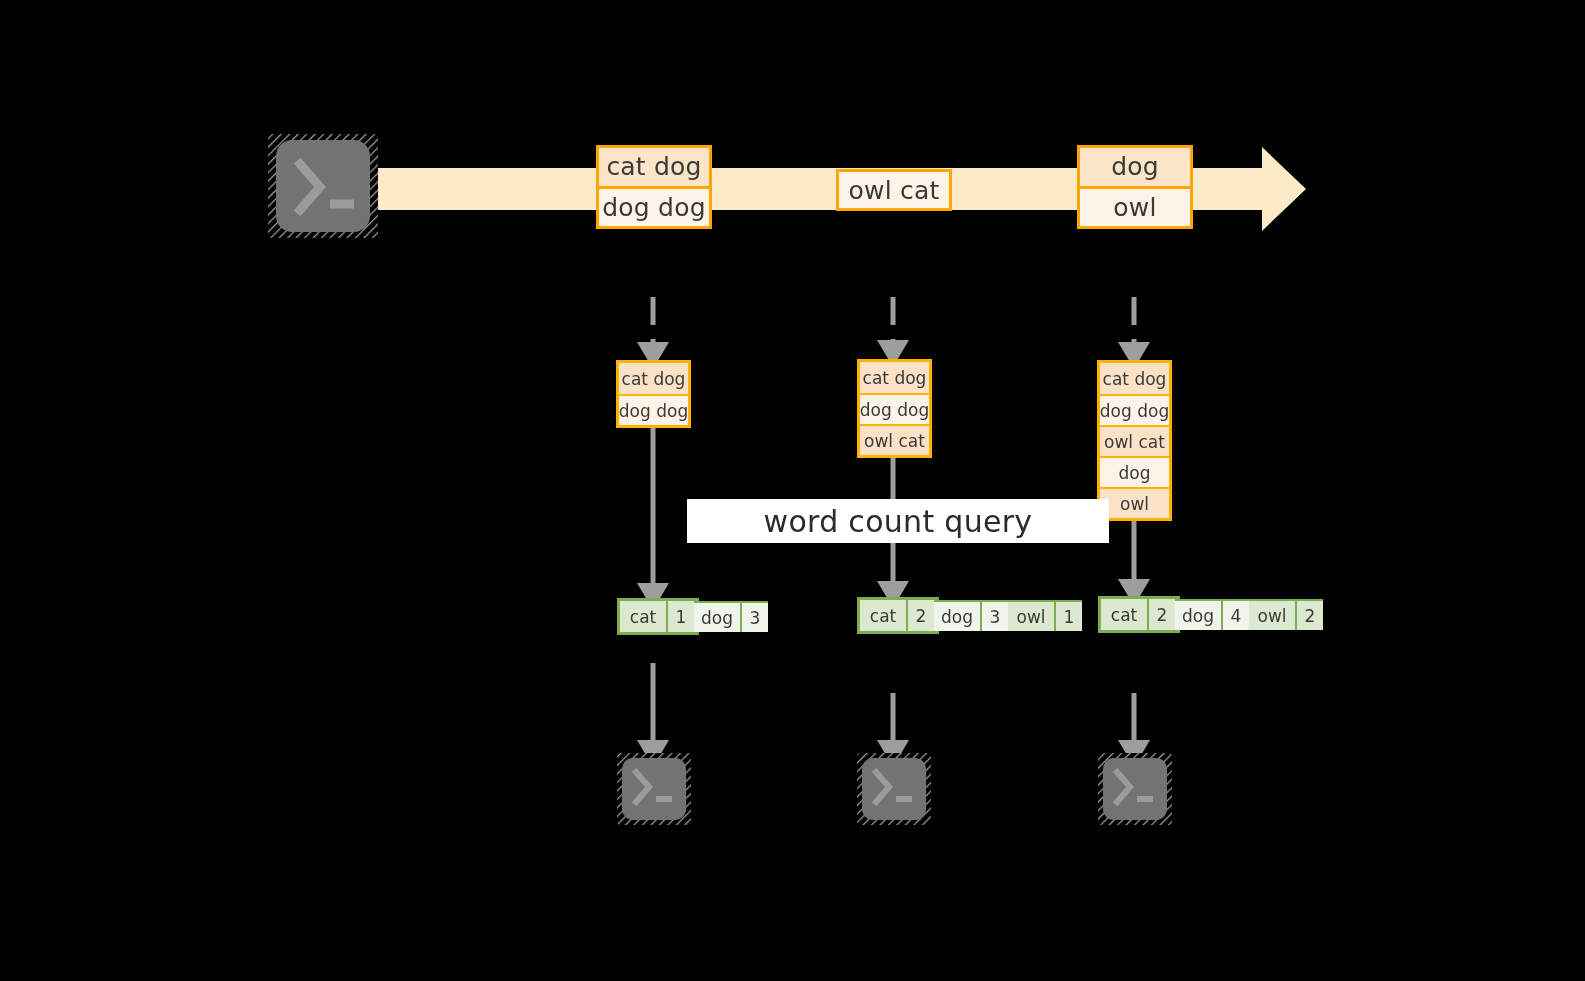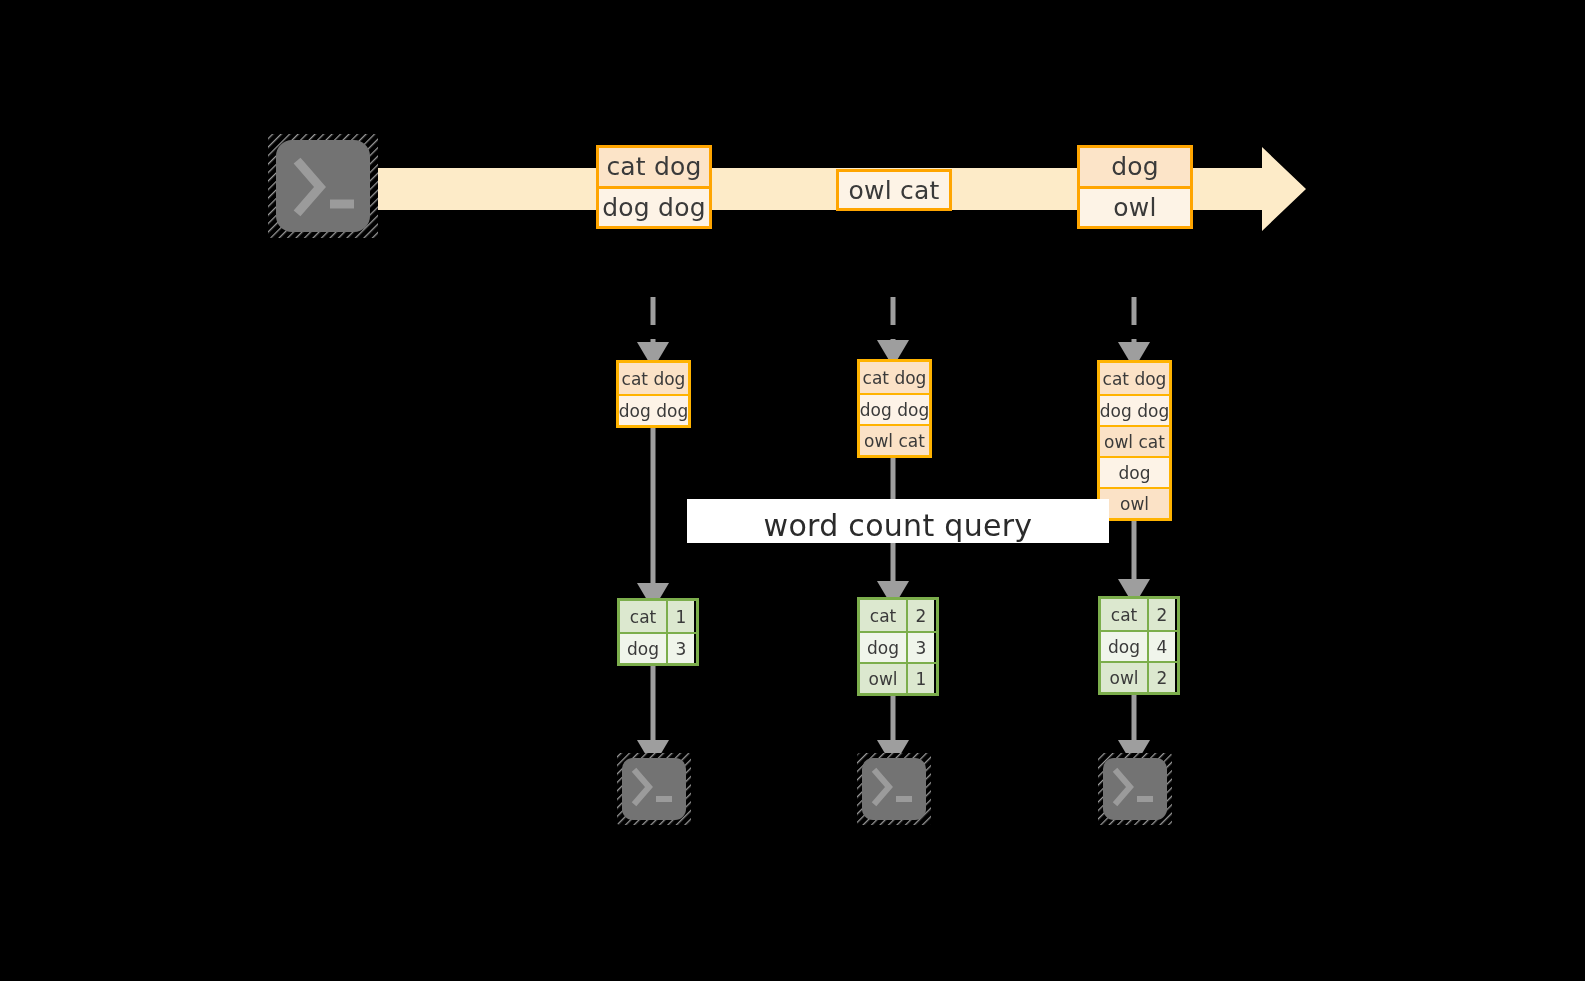--- a/index.html
+++ b/index.html
@@ -71,21 +71,20 @@
   .mini-row.shade-a { background: #FBE2C6; }
   .mini-row.shade-b { background: #FDF3E7; }
   .mini-row.sep { border-top: 2px solid #FFB300; }
 
   
   .green-table {
     position: absolute;
     border: 3px solid #7CAE4C;
     box-sizing: border-box;
     display: flex;
-    flex-direction: column;
   }
   .green-row {
     display: flex;
     height: 31px;
     box-sizing: border-box;
   }
   .green-row.sep { border-top: 2px solid #7CAE4C; }
   .green-cell {
     box-sizing: border-box;
     display: flex;
@@ -98,21 +97,21 @@
   .green-cell.word { width: 46px; }
   .green-cell.count { width: 28px; border-left: 2px solid #7CAE4C; }
   .green-row.shade-a .green-cell { background: #DCE8CF; }
   .green-row.shade-b .green-cell { background: #F0F5EB; }
 
   
   .query-band {
     position: absolute;
     background: #FFFFFF;
     display: flex;
-    align-items: flex-end;
+    align-items: center;
     justify-content: center;
     color: #2b2b2b;
     font-size: 30px;
     letter-spacing: 0.3px;
     white-space: nowrap;
   }
 </style>
 </head>
 <body>
 

